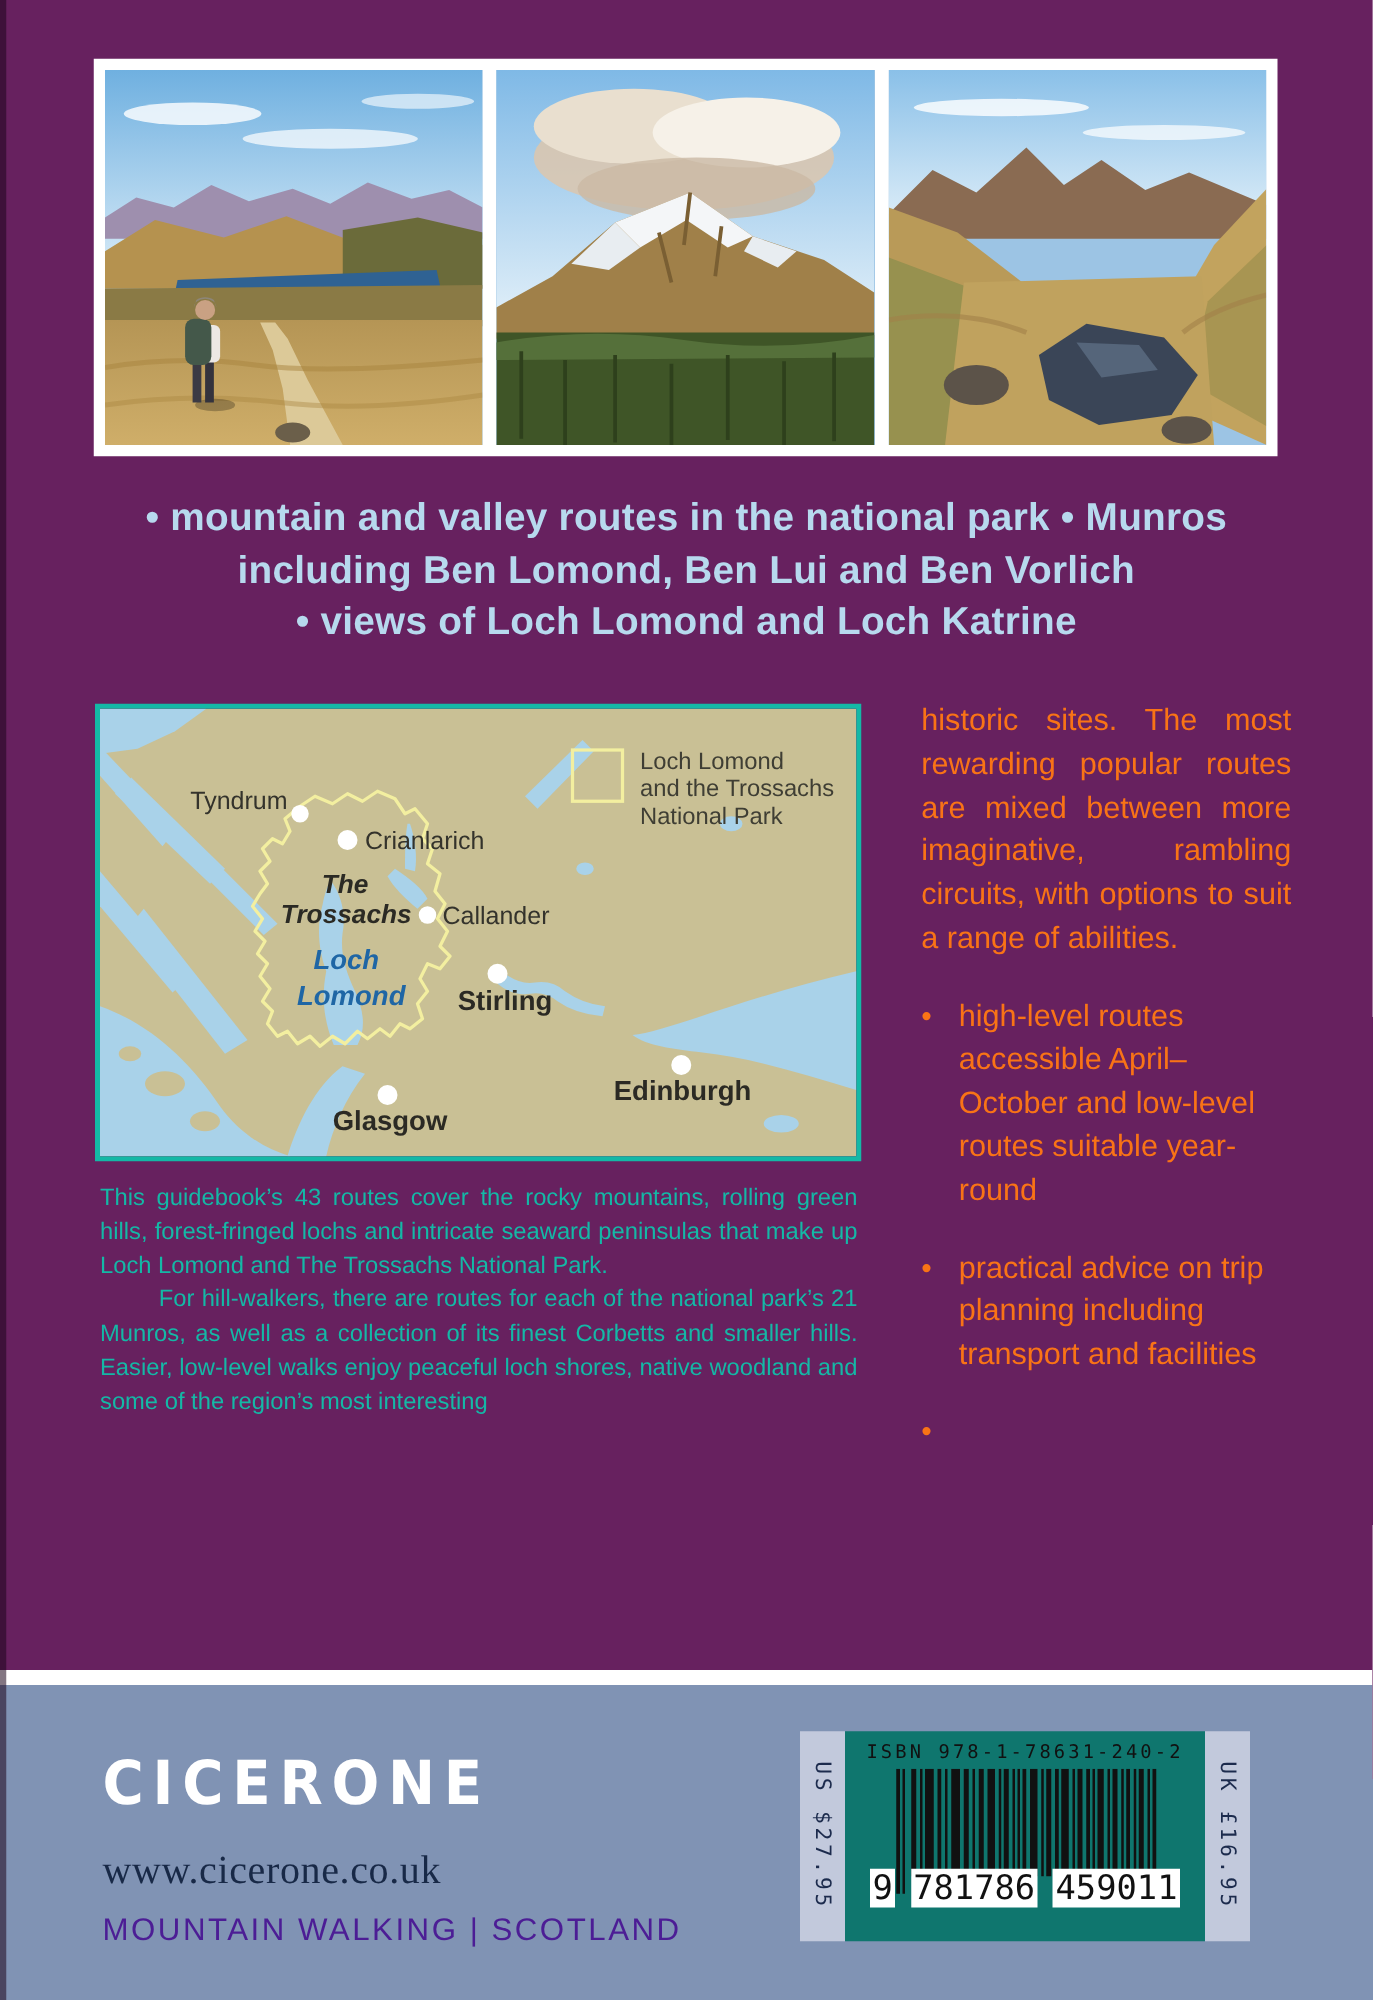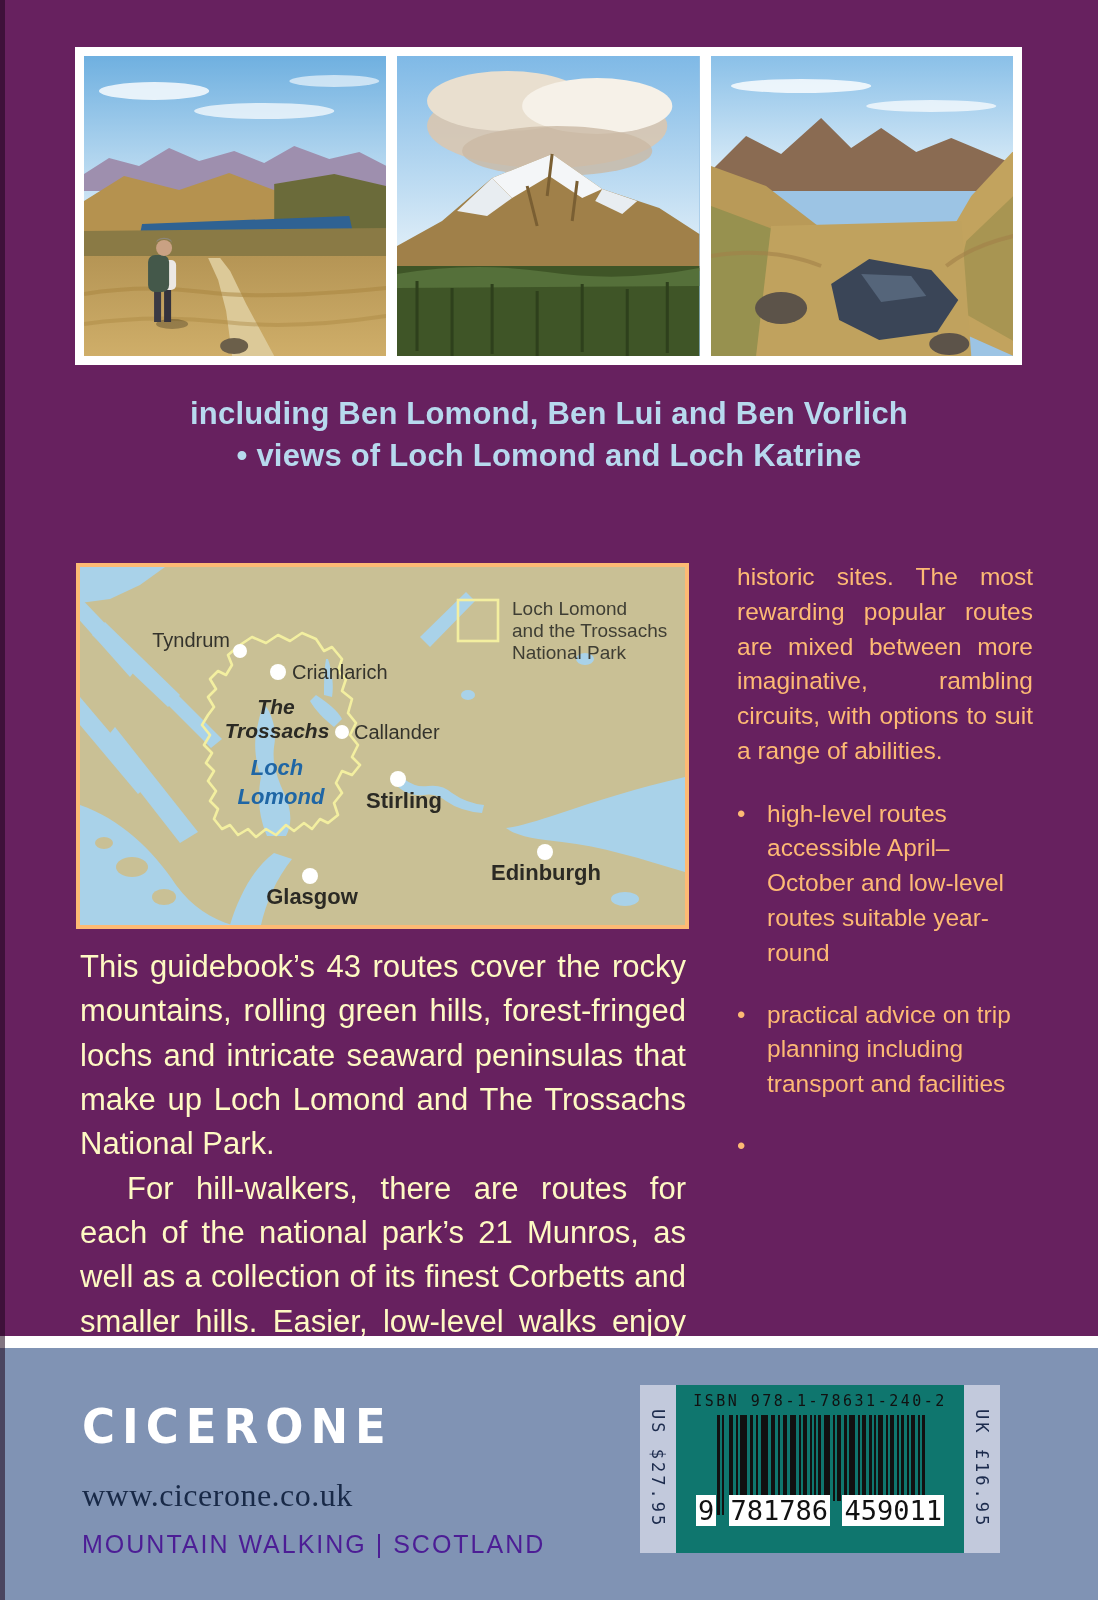--- a/index.html
+++ b/index.html
@@ -22,34 +22,34 @@
   .photo svg{display:block; width:100%; height:100%;}
   
   .headline{
     position:absolute; left:30px; top:393px; width:1038px;
     text-align:center; color:#b7d9ee; font-weight:bold;
     font-size:31px; line-height:1.34; letter-spacing:.2px;
   }
   
   .map-wrap{
     position:absolute; left:76px; top:563px; width:605px; height:358px;
-    border:4px solid #fdba74;
+    border:4px solid #14b8a6;
   }
   .map-wrap svg{display:block;}
   
   .body-copy{
     position:absolute; left:80px; top:945px; width:606px;
-    color:#fef9c3; font-size:31px; line-height:1.43; text-align:justify;
+    color:#14b8a6; font-size:19px; line-height:1.43; text-align:justify;
   }
   .body-copy p{margin:0;}
   .body-copy p + p{text-indent:47px;}
   
   .right-col{
     position:absolute; left:737px; top:560px; width:296px;
-    color:#fdba74; font-size:24.5px; line-height:1.42;
+    color:#f97316; font-size:24.5px; line-height:1.42;
   }
   .right-col .lead{margin:0 0 28px 0; text-align:justify;}
   .bullet-list{list-style:none; margin:0; padding:0;}
   .bullet-list li{
     display:grid; grid-template-columns:30px 1fr; margin-bottom:27px;
     text-align:left;
   }
   .bullet-list .dot{font-size:24px; line-height:1.42;}
   
   .stripe{position:absolute; left:0; top:1336px; width:1098px; height:12px; background:#fff;}
@@ -196,20 +196,21 @@
         <polygon fill="#3a4557" points="120,228 158,203 220,214 247,244 226,276 168,284 128,264"></polygon>
         <polygon fill="#55657a" points="150,218 200,220 215,240 170,246"></polygon>
         <ellipse cx="70" cy="252" rx="26" ry="16" fill="#5c5349"></ellipse>
         <ellipse cx="238" cy="288" rx="20" ry="11" fill="#5c5349"></ellipse>
         <path d="M0,200 Q60,190 110,210 M302,180 Q260,190 235,210" stroke="#a2804a" stroke-width="4" fill="none" opacity=".6"></path>
       </svg>
     </div>
   </div>
 
   <div class="headline">
+    <div>• mountain and valley routes in the national park • Munros</div>
     <div>including Ben Lomond, Ben Lui and Ben Vorlich</div>
     <div>• views of Loch Lomond and Loch Katrine</div>
   </div>
 
   <div class="map-wrap">
     <svg width="605" height="358" viewBox="0 0 605 358">
       <rect x="0" y="0" width="605" height="358" fill="#c9c095"></rect>
       <g fill="#a9d2e9">
         <polygon points="0,0 85,0 60,18 30,32 0,36"></polygon>
         <polygon points="-5,25 62,95 50,110 -5,48"></polygon>

